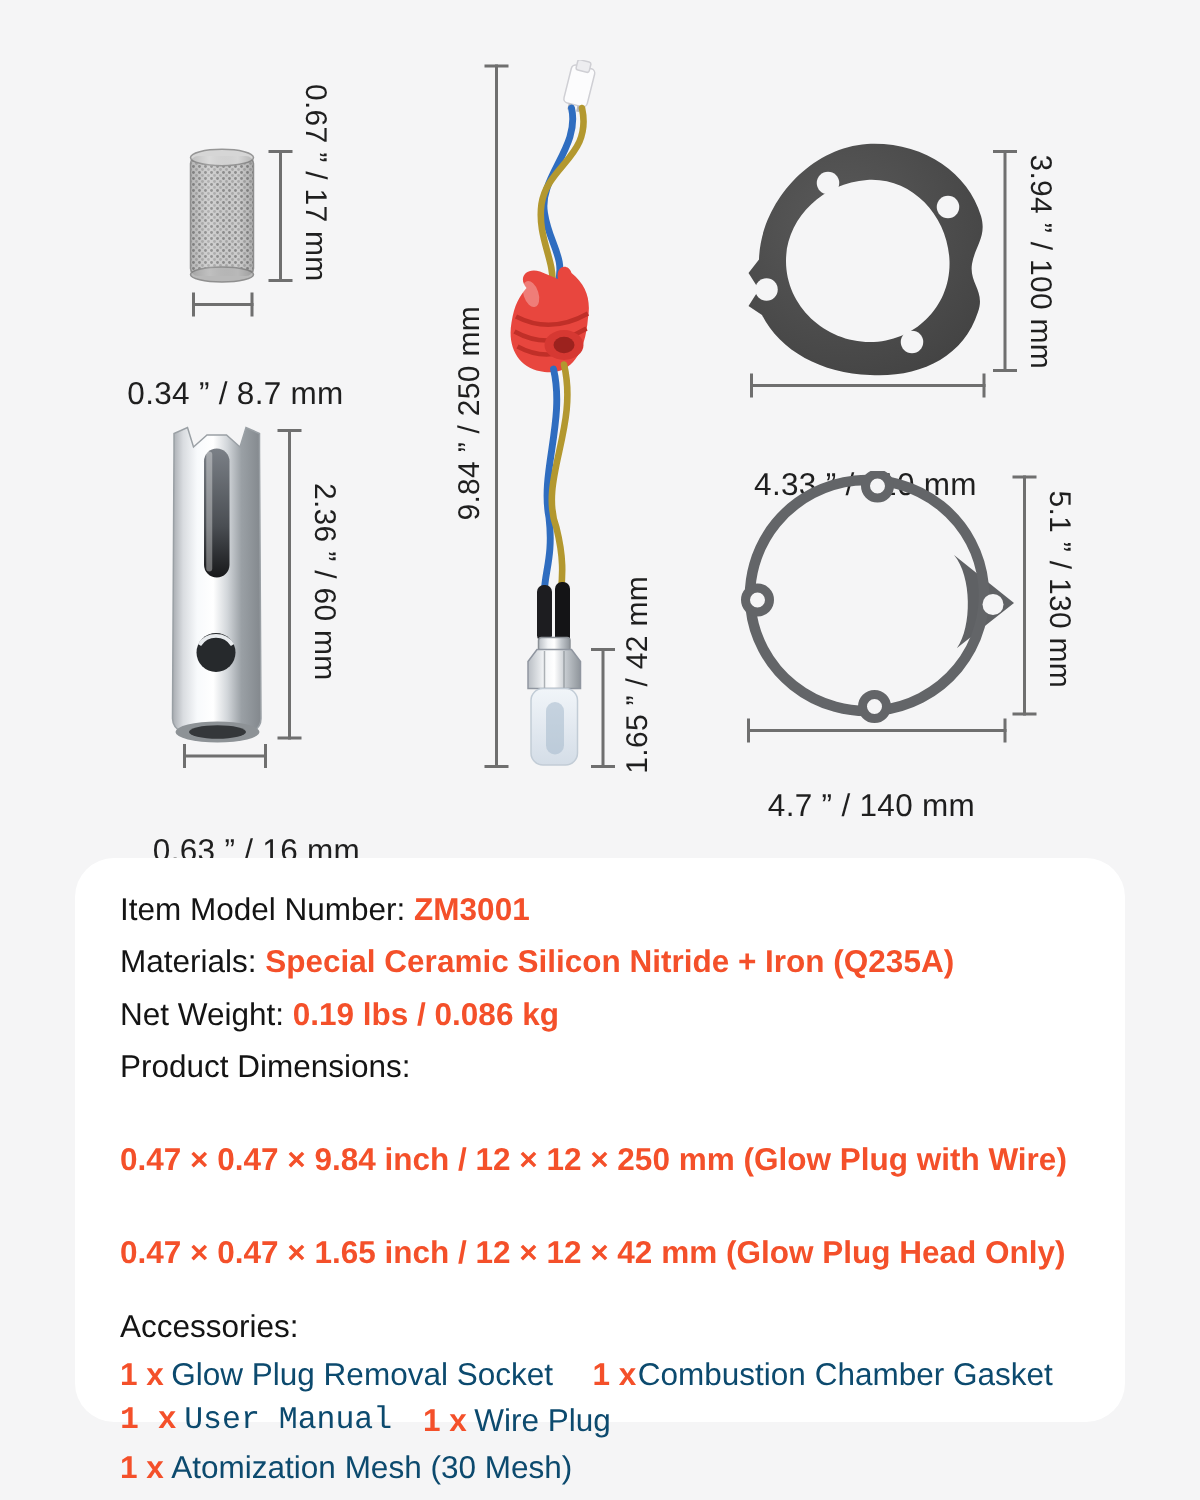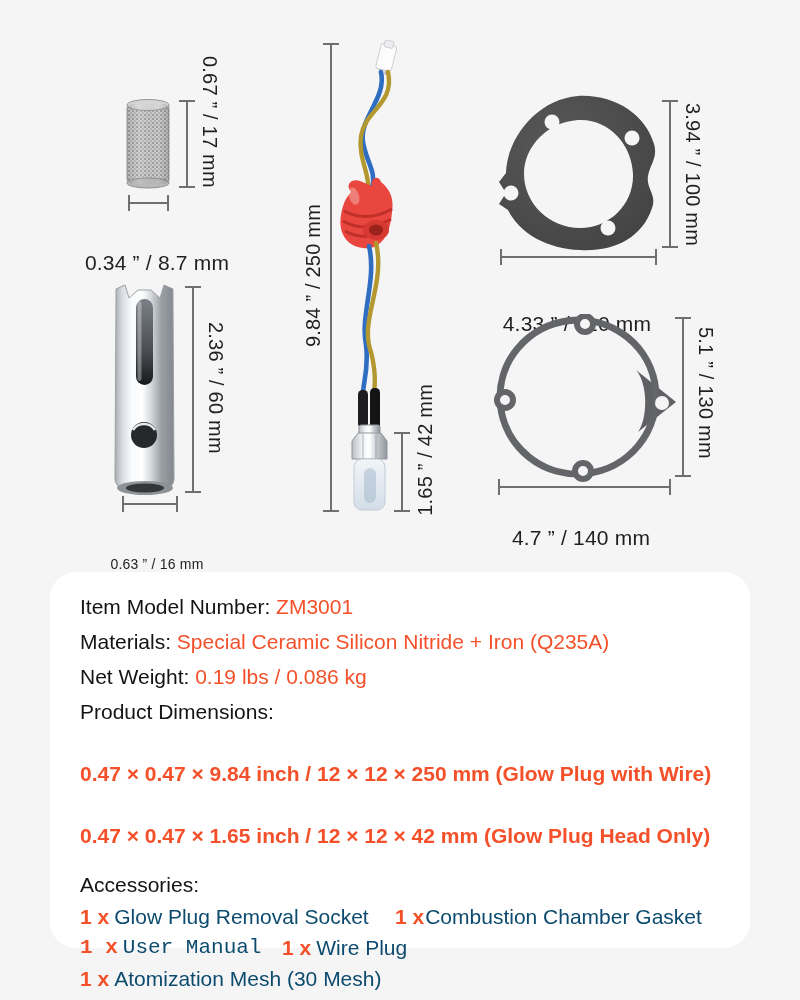--- a/index.html
+++ b/index.html
@@ -33,21 +33,21 @@
   .vert-ccw{writing-mode:vertical-rl;transform:rotate(180deg);}
   .hcenter{transform:translateX(-50%);margin-top:32px;}
 
   
   .panel{
     position:absolute;left:50px;top:572px;width:700px;height:376px;
     background:#ffffff;border-radius:26px;box-sizing:border-box;
     padding:17px 24px 0 30px;
   }
   .spec-line{font-size:21px;line-height:35px;color:#141414;}
-  .spec-line .val{color:var(--accent,#f4502a);font-weight:normal;}
+  .spec-line .val{color:var(--accent,#f4502a);font-weight:bold;}
   .spec-line.orange{color:var(--accent,#f4502a);font-weight:bold;margin-top:27px;}
   .spacer{height:15px;}
   .acc-row{display:flex;font-size:21px;line-height:31px;}
   .acc{white-space:nowrap;}
   .acc .qty{color:var(--accent,#f4502a);font-weight:bold;margin-right:5px;}
   .acc .nm{color:#0c4a6e;}
   .w-a{width:315px;}
   .w-b{width:202px;font-family:Liberation Mono, monospace;}
 </style>
 </head>
@@ -103,21 +103,21 @@
     <rect x="27.5" y="18" width="4" height="80" rx="2" fill="#ffffff" opacity="0.35"></rect>
     <circle cx="34" cy="152" r="13" fill="#26292c"></circle>
     <path d="M23,147 A13,13 0 0 1 45,147" fill="none" stroke="#e8ebee" stroke-width="2.5"></path>
     <ellipse cx="35" cy="205" rx="28" ry="7" fill="#8d9296"></ellipse>
     <ellipse cx="35" cy="205" rx="19" ry="4.5" fill="#34373a"></ellipse>
   </svg>
 
   <div class="vdim" style="left:192px;top:286px;height:207px"></div>
   <div class="dlabel vert-cw" style="left:204px;top:322px">2.36 ” / 60 mm</div>
   <div class="hdim" style="left:122px;top:503px;width:56px"></div>
-  <div class="dlabel hcenter" style="left:157px;top:524px;font-size:14px">0.63 ” / 16 mm</div>
+  <div class="dlabel hcenter" style="left:171px;top:524px;font-size:21px">0.63 ” / 16 mm</div>
 
   <svg class="fig" style="left:335px;top:40px" width="80" height="478" viewBox="0 0 80 478">
     <defs>
       <linearGradient id="hexg" x1="0" y1="0" x2="1" y2="0">
         <stop offset="0" stop-color="#b9bec4"></stop>
         <stop offset="0.3" stop-color="#f2f4f6"></stop>
         <stop offset="0.5" stop-color="#ffffff"></stop>
         <stop offset="0.72" stop-color="#c3c8cd"></stop>
         <stop offset="1" stop-color="#8f959b"></stop>
       </linearGradient>

